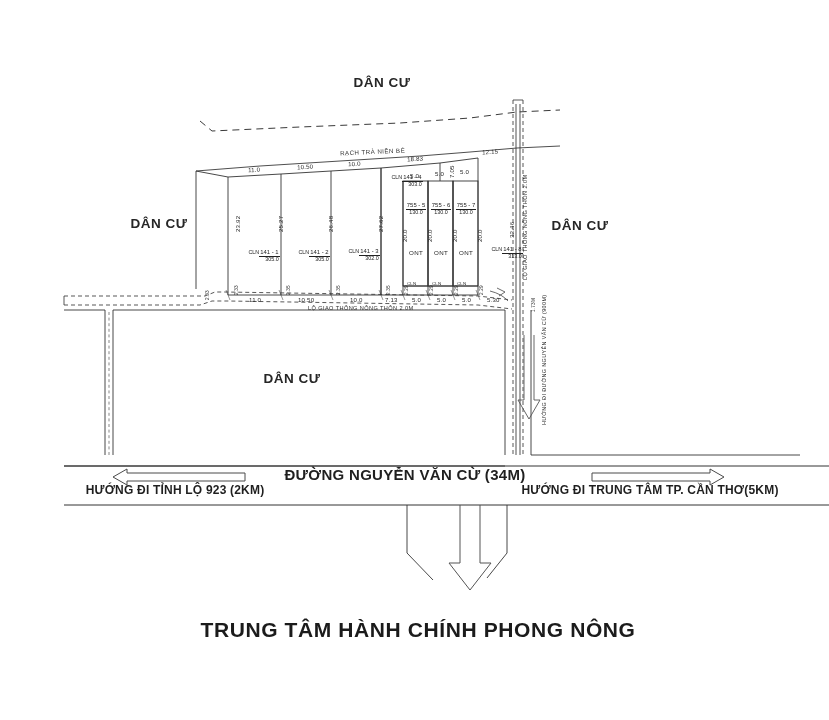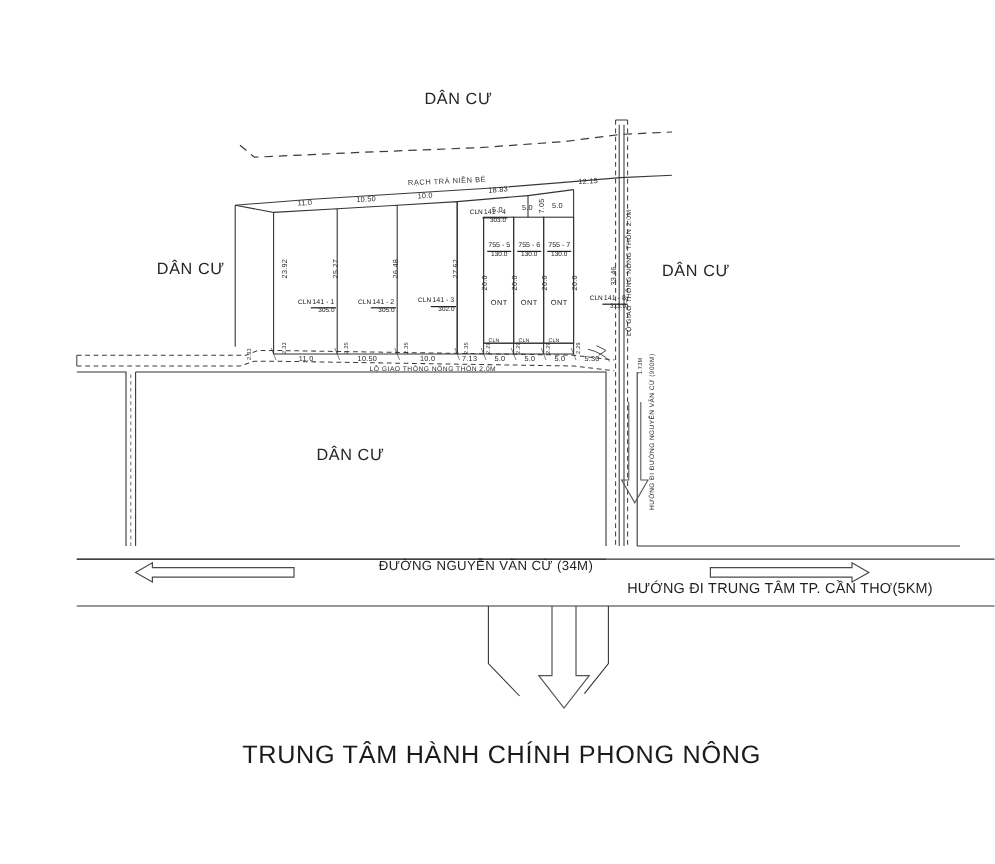--- a/index.html
+++ b/index.html
@@ -37,21 +37,21 @@
     font-size: 21px;
     letter-spacing: 0.6px;
     color: #1b1b1b;
   }
   .t-dancu {
     font-size: 13.5px;
     letter-spacing: 0.5px;
     color: #262626;
   }
   .t-road-major {
-    font-size: 11px;
+    font-size: 15px;
     letter-spacing: 0.3px;
     color: #1f1f1f;
   }
   .t-dir {
     font-size: 12px;
     letter-spacing: 0.2px;
     color: #1f1f1f;
   }
   .t-canal {
     font-size: 6.2px;
@@ -97,21 +97,21 @@
     line-height: 1.0;
   }
   .plotlabel .idrow {
     display: inline-block;
     border-bottom: 0.8px solid #222;
     padding: 0 1px 0.5px 1px;
   }
   .plotlabel .prefix {
     font-size: 5.4px;
   }
-  .center { transform: translateX(-50%); }
+  .center { transform: translateX(-50%); font-weight: bold; }
 </style>
 </head>
 <body>
 
 <div id="stage">
 
   <svg id="map-svg" viewBox="0 0 829 720">
     <defs>
       <marker id="arrL" markerWidth="10" markerHeight="8" refX="9" refY="4" orient="auto">
         <path d="M9,0 L0,4 L9,8" fill="none" stroke="#444" stroke-width="1"></path>
@@ -244,20 +244,21 @@
   <div class="txt t-canal" style="left:340px; top:148px; transform: rotate(-2.6deg);">RẠCH TRÀ NIỀN BÉ</div>
 
   <div class="txt t-roadsm" style="left:308px; top:305px;">LỘ GIAO THÔNG NÔNG THÔN 2.0M</div>
 
   <div class="txt t-roadsm vert" style="left:522px; top:280px; transform: rotate(-90deg);">LỘ GIAO THÔNG NÔNG THÔN 2.0M</div>
 
   <div class="txt t-roadsm vert" style="left:541px; top:425px; transform: rotate(-90deg); font-size:5.4px;">HƯỚNG ĐI ĐƯỜNG NGUYỄN VĂN CỪ (900M)</div>
 
   <div class="txt t-road-major center" style="left:405px; top:466px;">ĐƯỜNG NGUYỄN VĂN CỪ  (34M)</div>
 
+  <div class="txt t-dir center" style="left:175px; top:483px;">HƯỚNG ĐI  TỈNH  LỘ 923 (2KM)</div>
 
   <div class="txt t-dir center" style="left:650px; top:483px;text-align:right;">HƯỚNG ĐI  TRUNG TÂM TP. CẦN THƠ(5KM)</div>
 
   <div class="txt t-title center" style="left:418px; top:618px;">TRUNG TÂM HÀNH CHÍNH PHONG NÔNG</div>
 
   <div class="plotlabel" style="left:236px; top:241px; width:56px;">
     <span class="prefix">CLN</span><span class="idrow t-plot-id">141 - 1</span>
     <div class="t-plot-area" style="padding-left:16px;">305.0</div>
   </div>
 

